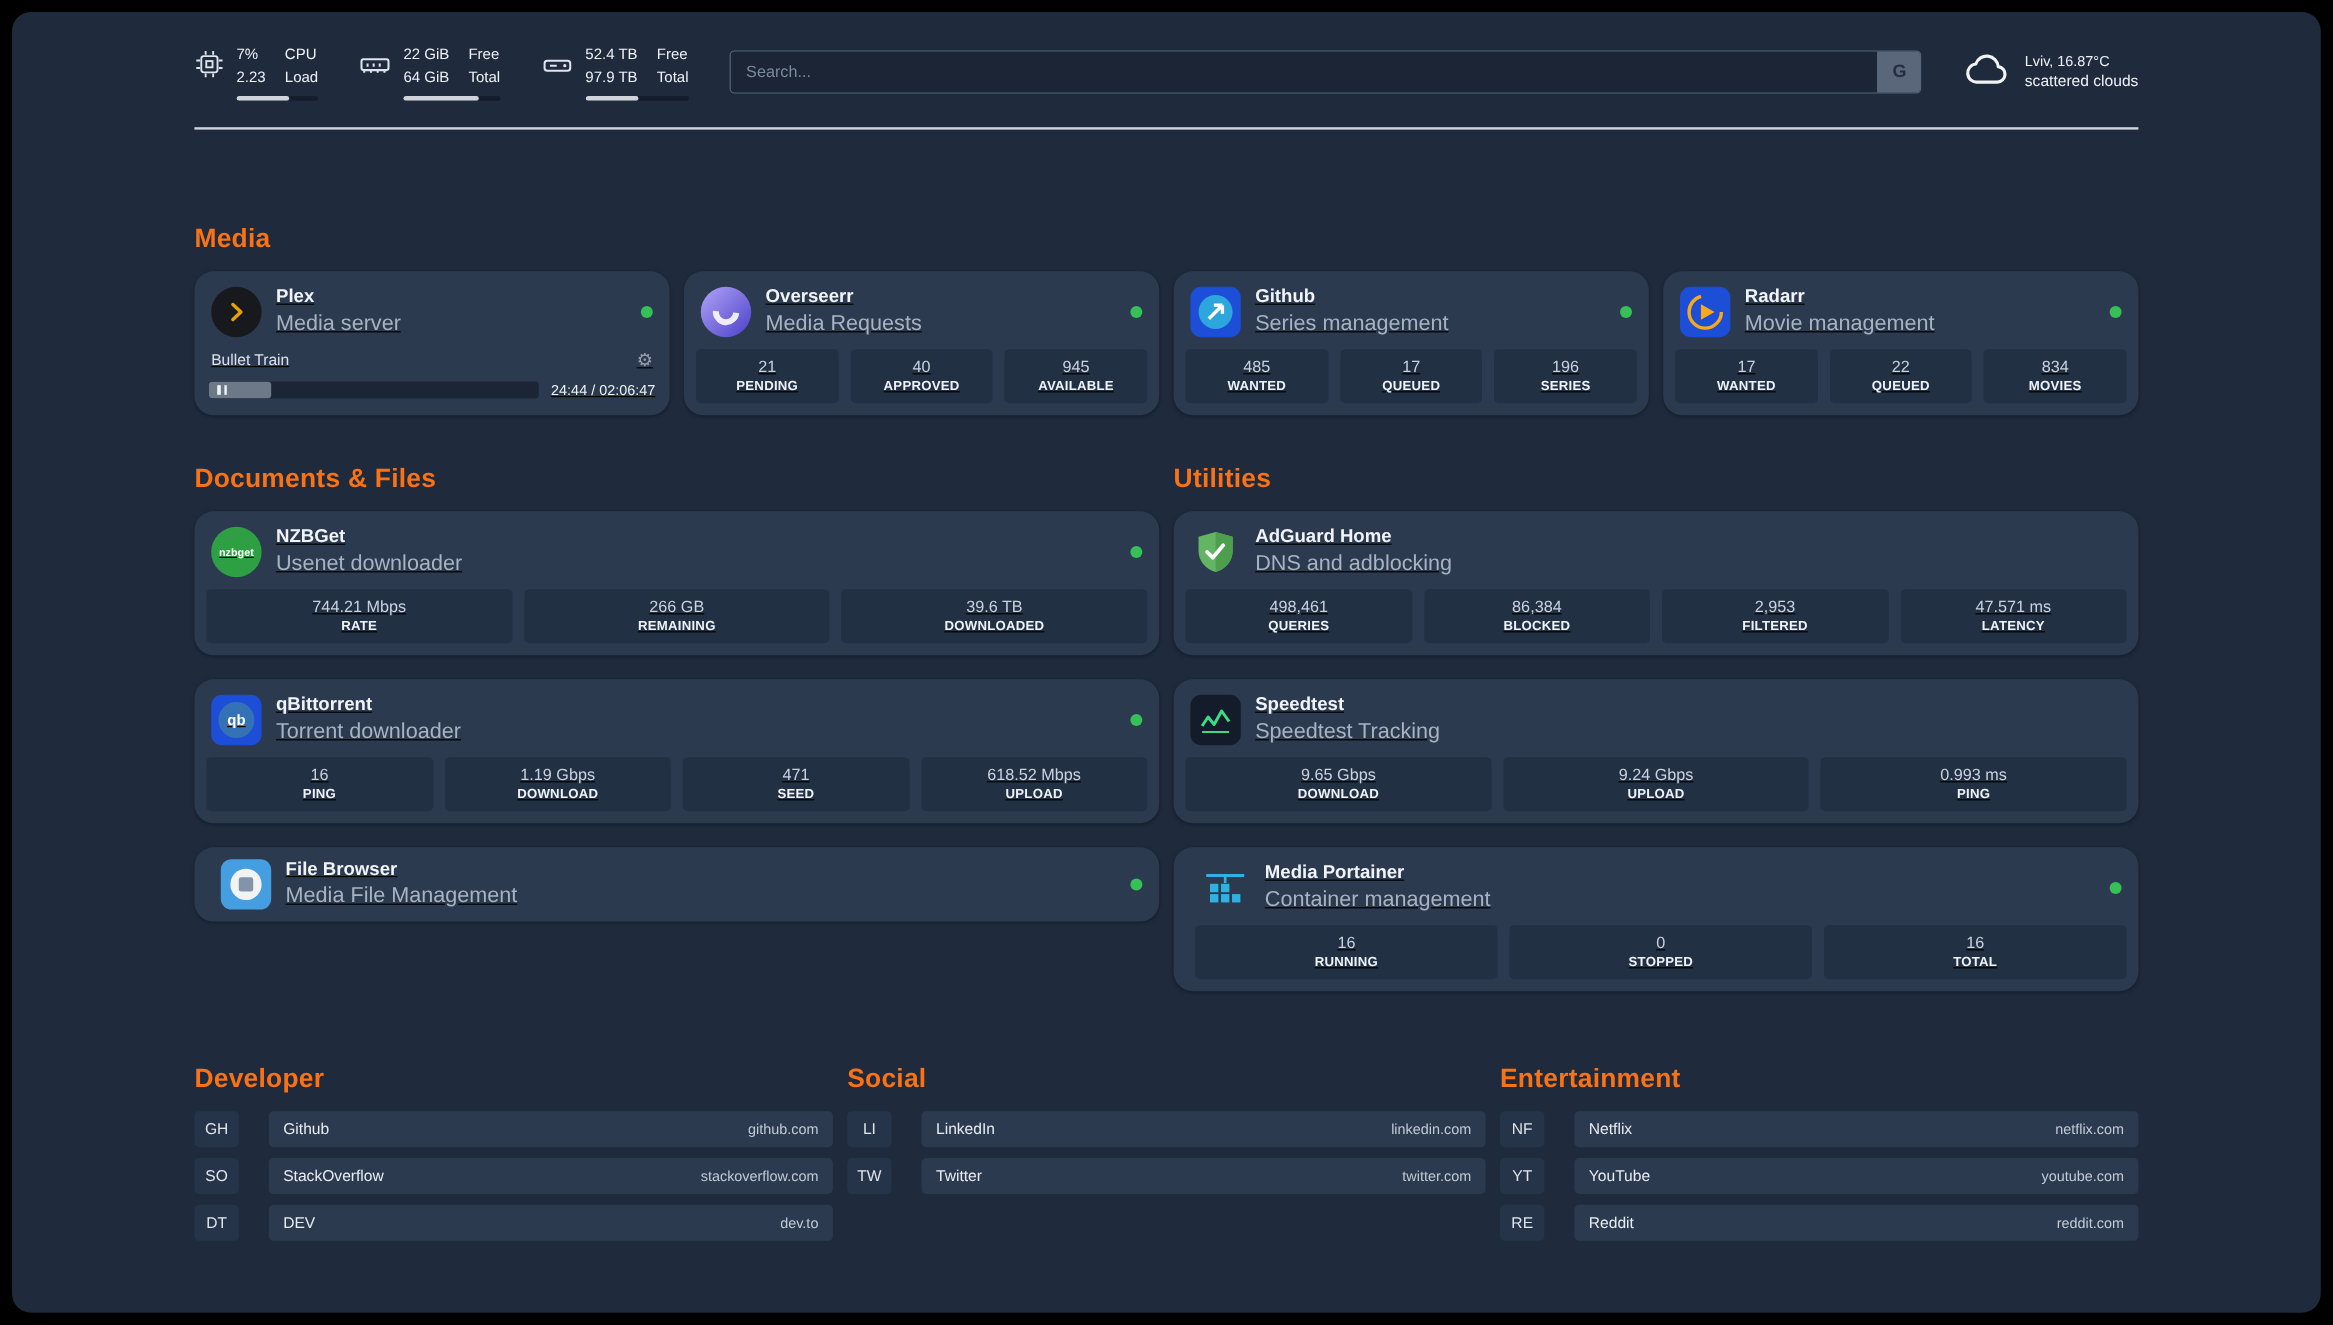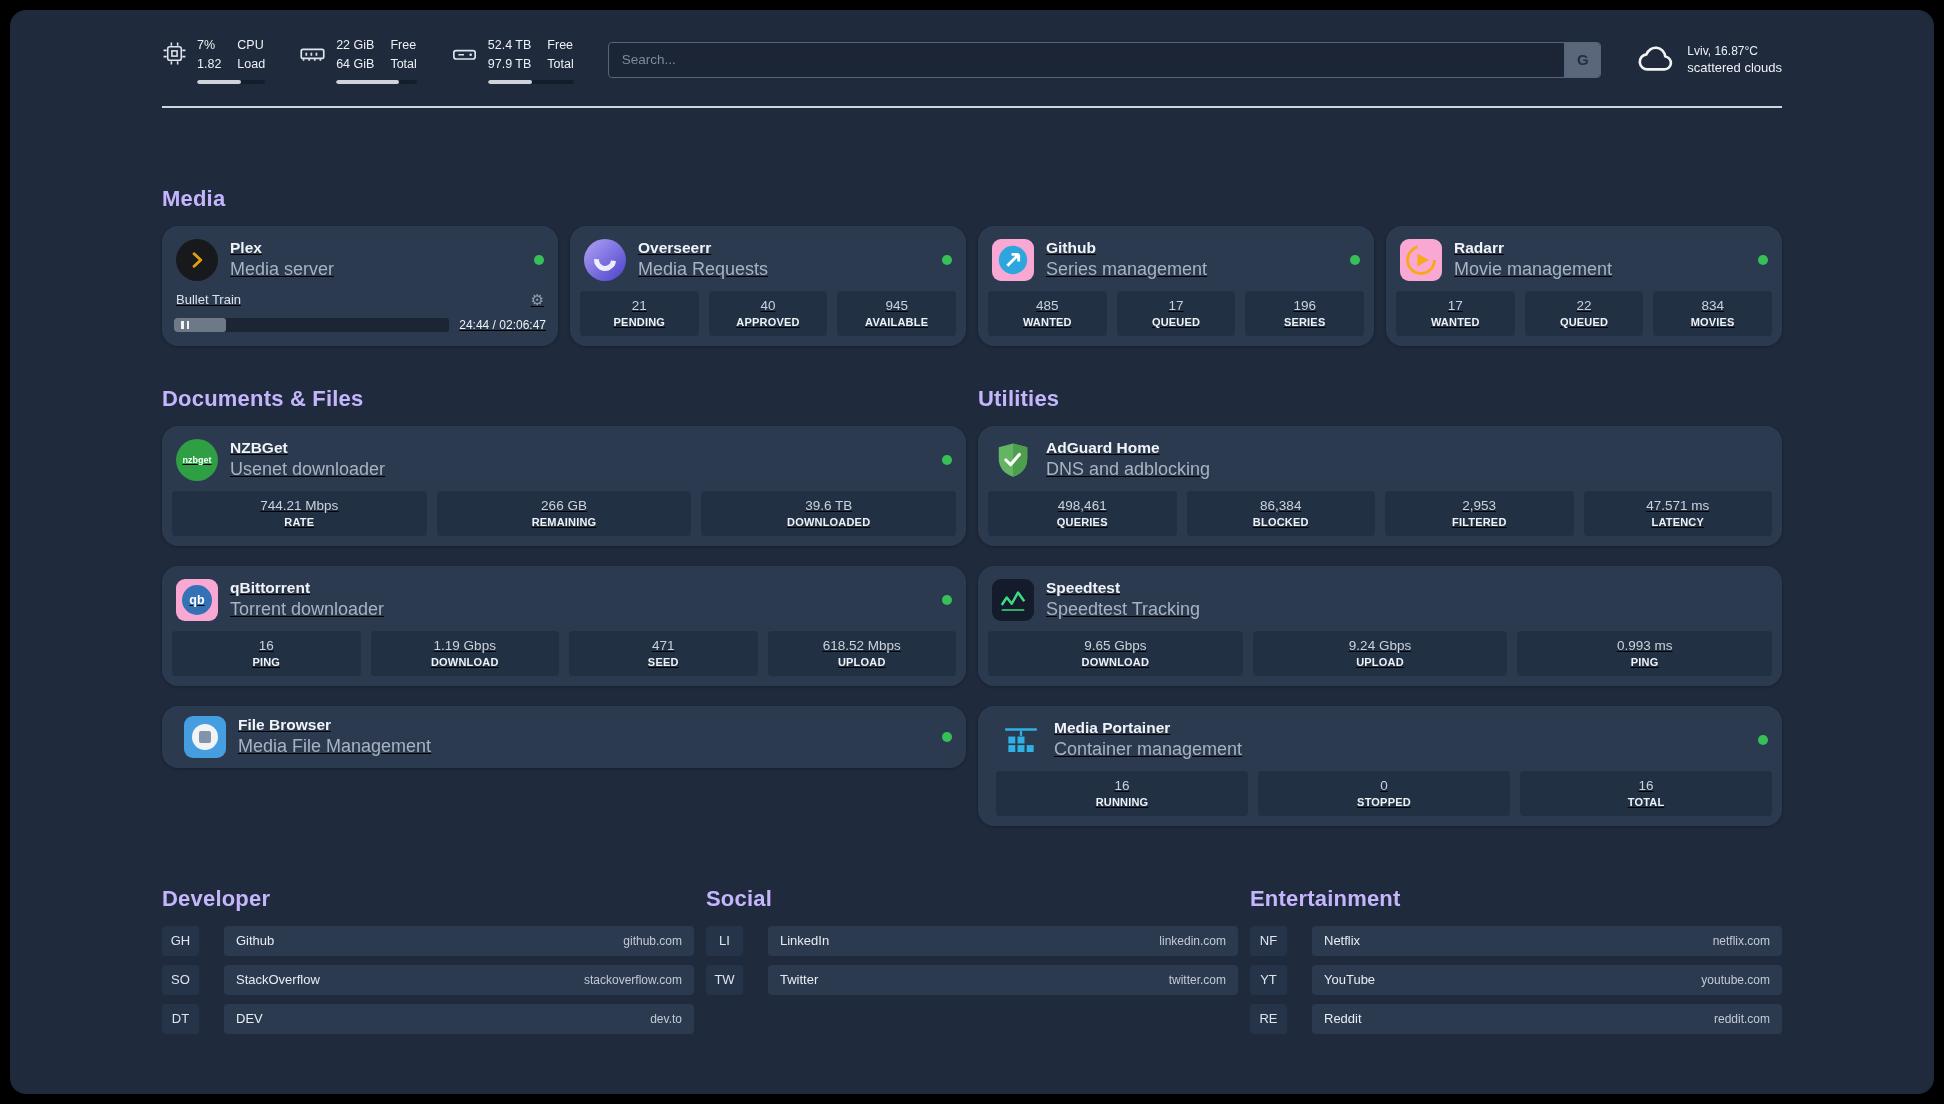--- a/index.html
+++ b/index.html
@@ -23,21 +23,21 @@
   .search-input::placeholder { color:#7c8a9d; }
   .search-engine { position:absolute; top:1px; right:1px; bottom:1px; width:36px; border:none;
                    border-left:1px solid #55657c; background:#5a6679; color:#232e41; font-weight:bold;
                    font-size:15px; border-radius:0 3px 3px 0; cursor:pointer; font-family:inherit; }
   .weather { display:flex; align-items:center; gap:10px; color:#eef1f5; }
   .weather-loc { font-size:12px; }
   .weather-cond { font-size:13px; margin-top:2px; }
   .divider { margin-top:22px; border:none; border-top:2px solid #cfd5dc; }
 
   
-  .section-title { font-size:22px; font-weight:600; color:#c4b5fd; margin-bottom:14px; letter-spacing:.2px; }
+  .section-title { font-size:22px; font-weight:600; color:#f97316; margin-bottom:14px; letter-spacing:.2px; }
   .media-section { margin-top:78px; }
   .media-grid { display:grid; grid-template-columns:repeat(4,1fr); gap:12px; }
   .mid-grid { display:grid; grid-template-columns:1fr 1fr; gap:12px; margin-top:40px; align-items:start; }
   .col .card { margin-bottom:20px; }
   .col .card:last-child { margin-bottom:0;padding-left:18px; }
 
   .card { background:#2c3a50; border-radius:16px; padding:9px 10px 10px; box-shadow:0 1px 3px rgba(0,0,0,.28); cursor:pointer;text-decoration:underline; }
   .card-header { display:flex; align-items:center; gap:12px; padding:4px 4px 10px; }
   .card.header-only { padding:8px 10px; }
   .card.header-only .card-header { padding:2px 4px; }
@@ -59,21 +59,21 @@
   .player-fill { height:100%; background:#6e7988; border-radius:3px; }
   .pause-icon { position:absolute; left:7px; top:3px; display:flex; gap:3px; cursor:pointer; }
   .pause-icon i { width:2.5px; height:8px; background:#f1f3f5; display:block; }
   .np-time { font-size:12px; color:#eef1f5; white-space:nowrap; }
 
   
   .plex-icon { background:#17191d; border-radius:50%; }
   .overseerr-icon { background:linear-gradient(135deg,#b1a3f7 0%,#5a4fd0 85%); border-radius:50%; }
   .ov-swirl { width:22px; height:22px; border-radius:50%; border:5px solid rgba(255,255,255,.88);
               border-top-color:transparent; border-right-color:transparent; transform:rotate(-40deg); display:block; }
-  .white-tile { background:#f9a8d4; }
+  .white-tile { background:#1d4ed8; }
   .nzbget-icon { background:#2ea043; border-radius:50%; color:#fff; font-size:9px; font-weight:700; }
   .qb-circle { width:30px; height:30px; border-radius:50%; background:#3572b5; color:#fff; font-size:12.5px;
                font-weight:700; display:flex; align-items:center; justify-content:center; }
   .filebrowser-icon { background:#459ee0; }
   .fb-circle { width:26px; height:26px; border-radius:50%; background:#f1f3f5; display:flex; align-items:center; justify-content:center; }
   .fb-inner { width:12px; height:12px; background:#8494a8; border-radius:2px; }
   .speedtest-icon { background:#141c2b; }
   .transparent-tile { background:transparent; }
 
   
@@ -98,21 +98,21 @@
         <svg viewBox="0 0 24 24" width="25" height="25" fill="none" stroke="#dfe5ec" stroke-width="1.5">
           <rect x="5.5" y="5.5" width="13" height="13" rx="2"></rect>
             <rect x="9.5" y="9.5" width="5" height="5"></rect>
           <path d="M9 1.5v3M15 1.5v3M9 19.5v3M15 19.5v3M1.5 9h3M1.5 15h3M19.5 9h3M19.5 15h3"></path>
         </svg>
       </span>
       <div class="metric-body">
         <div class="metric-rows">
           <div class="metric-vals">
             <div>7%</div>
-            <div>1.82</div>
+            <div>2.23</div>
           </div>
           <div class="metric-labs">
             <div>CPU</div>
             <div>Load</div>
           </div>
         </div>
         <div class="metric-bar">
           <div class="metric-fill" style="width: 65%;"></div>
         </div>
       </div>

